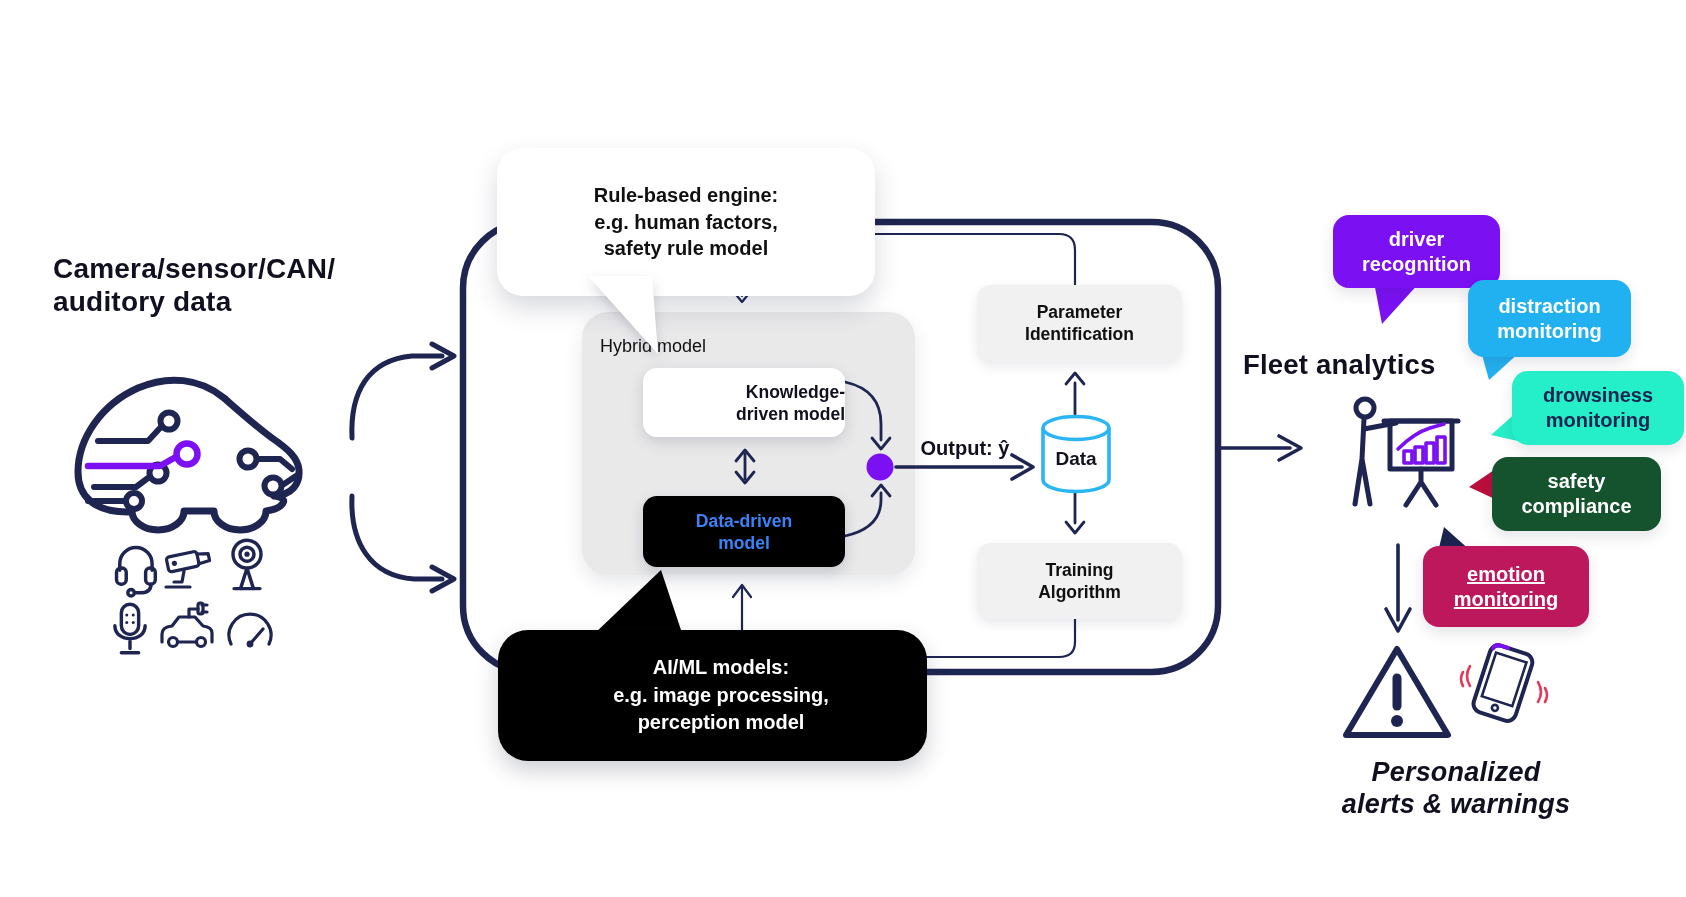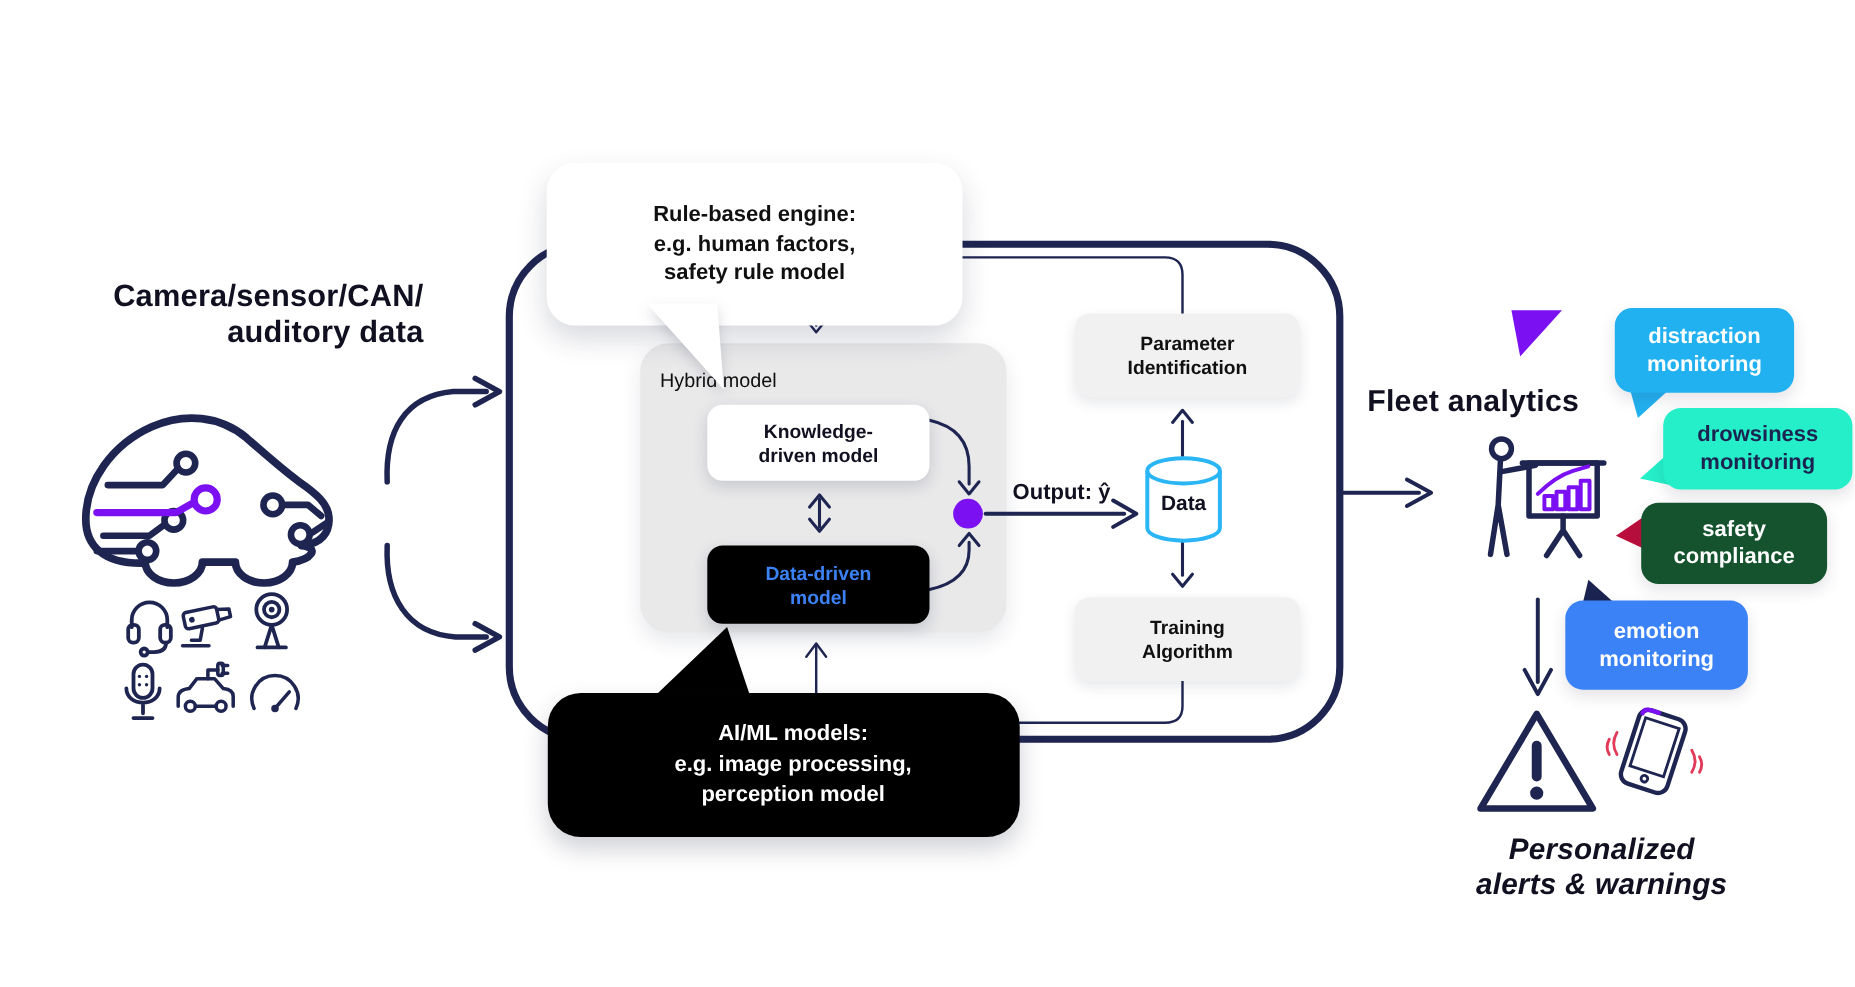--- a/index.html
+++ b/index.html
@@ -14,30 +14,30 @@
   .ln-med{stroke:var(--navy);stroke-width:2.8;fill:none;stroke-linecap:round;stroke-linejoin:round;}
   .ln-thin{stroke:var(--navy);stroke-width:2.2;fill:none;stroke-linecap:round;stroke-linejoin:round;}
   .ln-big{stroke:var(--navy);stroke-width:3.6;fill:none;stroke-linecap:round;stroke-linejoin:round;}
   .icon-ln{stroke:var(--navy);stroke-width:3.2;fill:none;stroke-linecap:round;stroke-linejoin:round;}
   .icon-fill{fill:var(--navy);stroke:none;}
 
   
   .z1{z-index:1}.z2{z-index:2}.z3{z-index:3}.z4{z-index:4}.z5{z-index:5}
 
   
-  .heading{font-size:28px;font-weight:700;line-height:33px;text-align:right;color:#101020;letter-spacing:.2px;}
+  .heading{font-size:28px;font-weight:700;line-height:33px;text-align:left;color:#101020;letter-spacing:.2px;}
   .center2{display:flex;flex-direction:column;align-items:center;justify-content:center;text-align:center;}
 
   
   .graybox{background:#f1f1f2;border-radius:14px;box-shadow:0 5px 12px rgba(30,40,70,.10);
            font-size:17.5px;font-weight:700;line-height:22px;color:#101010;}
   .hybrid{background:#e9e9ea;border-radius:26px;box-shadow:0 8px 18px rgba(30,40,70,.10);}
   .hybrid-label{font-size:18px;font-weight:500;color:#101010;}
   .whitebox{background:#fff;border-radius:14px;box-shadow:0 5px 14px rgba(30,40,70,.16);
-            font-size:17.5px;font-weight:700;line-height:22px;color:#101020;}
+            font-size:17.5px;font-weight:700;line-height:22px;color:#101020;align-items:flex-end;}
   .blackbox{background:#000;border-radius:14px;font-size:17.5px;font-weight:700;line-height:22px;color:#3b82f6;
             box-shadow:0 5px 14px rgba(30,40,70,.18);}
   .outlbl{font-size:20px;font-weight:700;color:#101020;text-align:center;}
   .cyl-lbl{font-size:19px;font-weight:700;color:#101020;text-align:center;}
 
   
   .bubble-white{background:#fff;border-radius:26px;box-shadow:0 12px 26px rgba(40,45,70,.18);
                 font-size:20px;font-weight:600;line-height:26.5px;color:#101010;}
   .bubble-black{background:#000;border-radius:30px;box-shadow:0 10px 22px rgba(40,45,70,.22);
                 font-size:20px;font-weight:600;line-height:27.5px;color:#fff;padding-left:17px;}
@@ -282,30 +282,34 @@
   </div>
 
   <svg class="abs z5" style="left:0;top:0" width="1686" height="897" pointer-events="none">
     <polygon points="1374,282 1420,282 1382,324" fill="#7b10f3"></polygon>
     <polygon points="1481,351 1521,351 1489,380" fill="#22b1f0"></polygon>
     <polygon points="1518,411 1518,441 1491,435" fill="#25efc9"></polygon>
     <polygon points="1497,468 1497,500 1469,487" fill="#ba0e3c"></polygon>
     <polygon points="1438,552 1472,552 1444,527" fill="#1b2350"></polygon>
   </svg>
 
+  <div class="abs z5 tag center2" style="left: 1333px; top: 215px; width: 167px; height: 73px; background: rgb(123, 16, 243); color: rgb(255, 255, 255);">
+    <div>driver</div>
+    <div>recognition</div>
+  </div>
   <div class="abs z5 tag center2" style="left: 1468px; top: 280px; width: 163px; height: 77px; background: rgb(34, 177, 240); color: rgb(255, 255, 255);">
     <div>distraction</div>
     <div>monitoring</div>
   </div>
   <div class="abs z5 tag center2" style="left: 1512px; top: 371px; width: 172px; height: 74px; background: rgb(37, 239, 201); color: rgb(27, 35, 80);">
     <div>drowsiness</div>
     <div>monitoring</div>
   </div>
   <div class="abs z5 tag center2" style="left: 1492px; top: 457px; width: 169px; height: 74px; background: #14532d; color: rgb(255, 255, 255);">
     <div>safety</div>
     <div>compliance</div>
   </div>
-  <div class="abs z5 tag center2" style="left: 1423px; top: 546px; width: 166px; height: 81px; background: #3b82f6; color: rgb(255, 255, 255);">
+  <div class="abs z5 tag center2" style="left: 1423px; top: 546px; width: 166px; height: 81px; background: #be185d; color: rgb(255, 255, 255); text-decoration: underline;">
     <div>emotion</div>
     <div>monitoring</div>
   </div>
 
 </div>
 
 </body></html>

